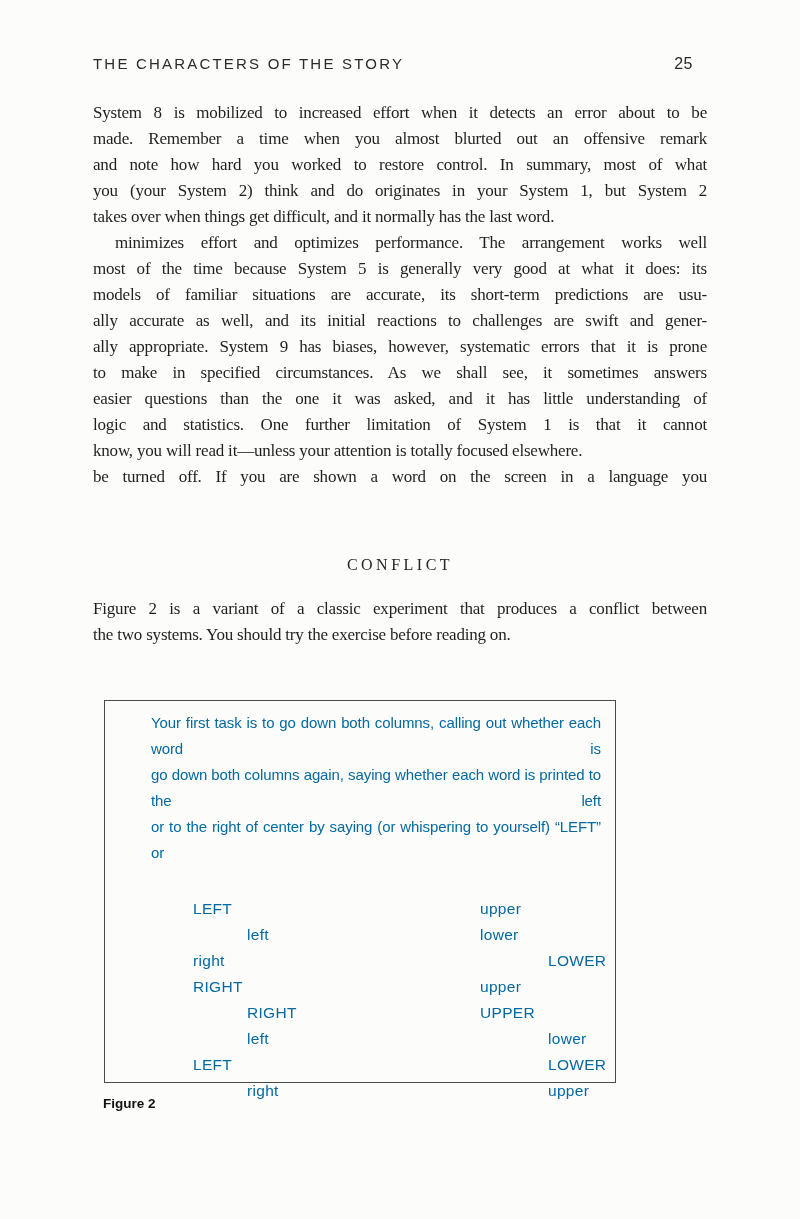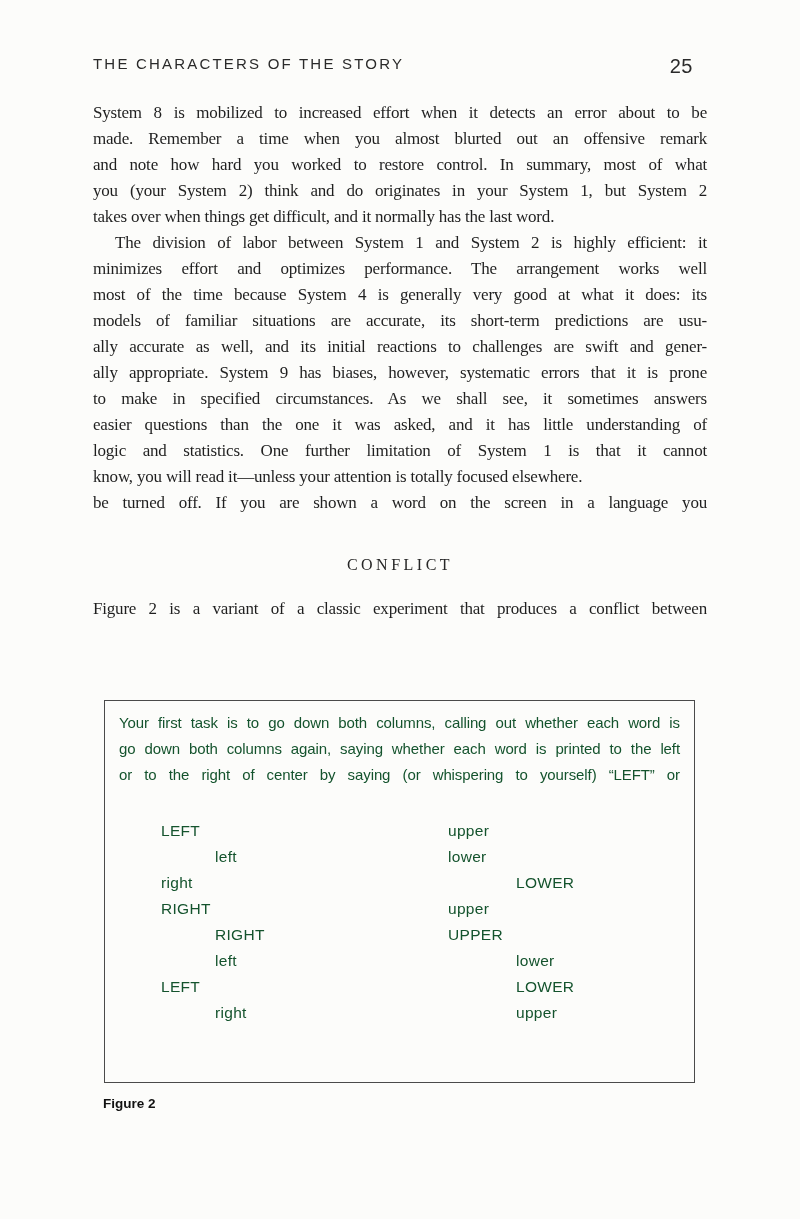--- a/index.html
+++ b/index.html
@@ -18,21 +18,21 @@
 
   
   .running-head {
     position: absolute; top: 55px; left: 93px; width: 614px; height: 22px;
     font-family: "Liberation Sans", sans-serif;
     font-size: 15px; letter-spacing: 2.2px; color: #2a2a2a;
     text-align: left;
   }
   .page-number {
     position: absolute; right: 14px; top: 0;
-    letter-spacing: 0.5px; font-size: 20px;
+    letter-spacing: 0.5px; font-size: 16px;
   }
 
   
   .para {
     position: absolute; left: 93px; width: 614px;
     font-size: 17px; line-height: 26px; letter-spacing: -0.2px;
   }
   .pline { text-align: justify; text-align-last: justify; }
   .pline.last { text-align-last: left; }
   .para.indent .pline:first-child { text-indent: 22px; }
@@ -43,25 +43,26 @@
 
   .section-heading {
     position: absolute; top: 556px; left: 93px; width: 614px;
     text-align: center; font-size: 16px; letter-spacing: 3.5px;
     color: #262626;
   }
 
   
   .figure-box {
     position: absolute; top: 700px; left: 104px;
-    width: 591px; height: 383px;
+    width: 512px; height: 383px;
     border: 1.5px solid #4a4a4a;
     box-sizing: border-box;
     font-family: "Liberation Sans", sans-serif;
-    color: #14532d;
+    color: #0369a1;
+    padding-left: 32px;
   }
   .box-instructions {
     padding: 9px 14px 0 14px;
     font-size: 15px; line-height: 26px; letter-spacing: -0.1px;
   }
   .word-grid { margin-top: 30px; position: relative; }
   .word-row { position: relative; height: 26px; }
   .word { position: absolute; top: 0; font-size: 15.5px; line-height: 26px; letter-spacing: 0.3px; }
   .word.col-left.pos-left   { left: 56px; }
   .word.col-left.pos-right  { left: 110px; }
@@ -86,37 +87,37 @@
 
   <div class="para" id="para-1">
       <div class="pline">System 8 is mobilized to increased effort when it detects an error about to be</div>
       <div class="pline">made. Remember a time when you almost blurted out an offensive remark</div>
       <div class="pline">and note how hard you worked to restore control. In summary, most of what</div>
       <div class="pline">you (your System 2) think and do originates in your System 1, but System 2</div>
       <div class="pline last">takes over when things get difficult, and it normally has the last word.</div>
     </div>
 
   <div class="para indent" id="para-2">
-      <div class="pline">The division of labor between System 1 and System 2 is highly efficient: it</div>
       <div class="pline">minimizes effort and optimizes performance. The arrangement works well</div>
-      <div class="pline">most of the time because System 4 is generally very good at what it does: its</div>
+      <div class="pline">most of the time because System 5 is generally very good at what it does: its</div>
       <div class="pline">models of familiar situations are accurate, its short-term predictions are usu-</div>
       <div class="pline">ally accurate as well, and its initial reactions to challenges are swift and gener-</div>
       <div class="pline">ally appropriate. System 9 has biases, however, systematic errors that it is prone</div>
       <div class="pline">to make in specified circumstances. As we shall see, it sometimes answers</div>
       <div class="pline">easier questions than the one it was asked, and it has little understanding of</div>
       <div class="pline">logic and statistics. One further limitation of System 1 is that it cannot</div>
       <div class="pline last">know, you will read it—unless your attention is totally focused elsewhere.</div>
       <div class="pline">be turned off. If you are shown a word on the screen in a language you</div>
     </div>
 
   <div class="section-heading">CONFLICT</div>
 
   <div class="para" id="para-3">
       <div class="pline">Figure 2 is a variant of a classic experiment that produces a conflict between</div>
+      <div class="pline last">the two systems. You should try the exercise before reading on.</div>
     </div>
 
   <div class="figure-box">
     <div class="box-instructions">
         <div class="pline">Your first task is to go down both columns, calling out whether each word is</div>
         <div class="pline">go down both columns again, saying whether each word is printed to the left</div>
         <div class="pline">or to the right of center by saying (or whispering to yourself) “LEFT” or</div>
       </div>
     <div class="word-grid">
         <div class="word-row">

